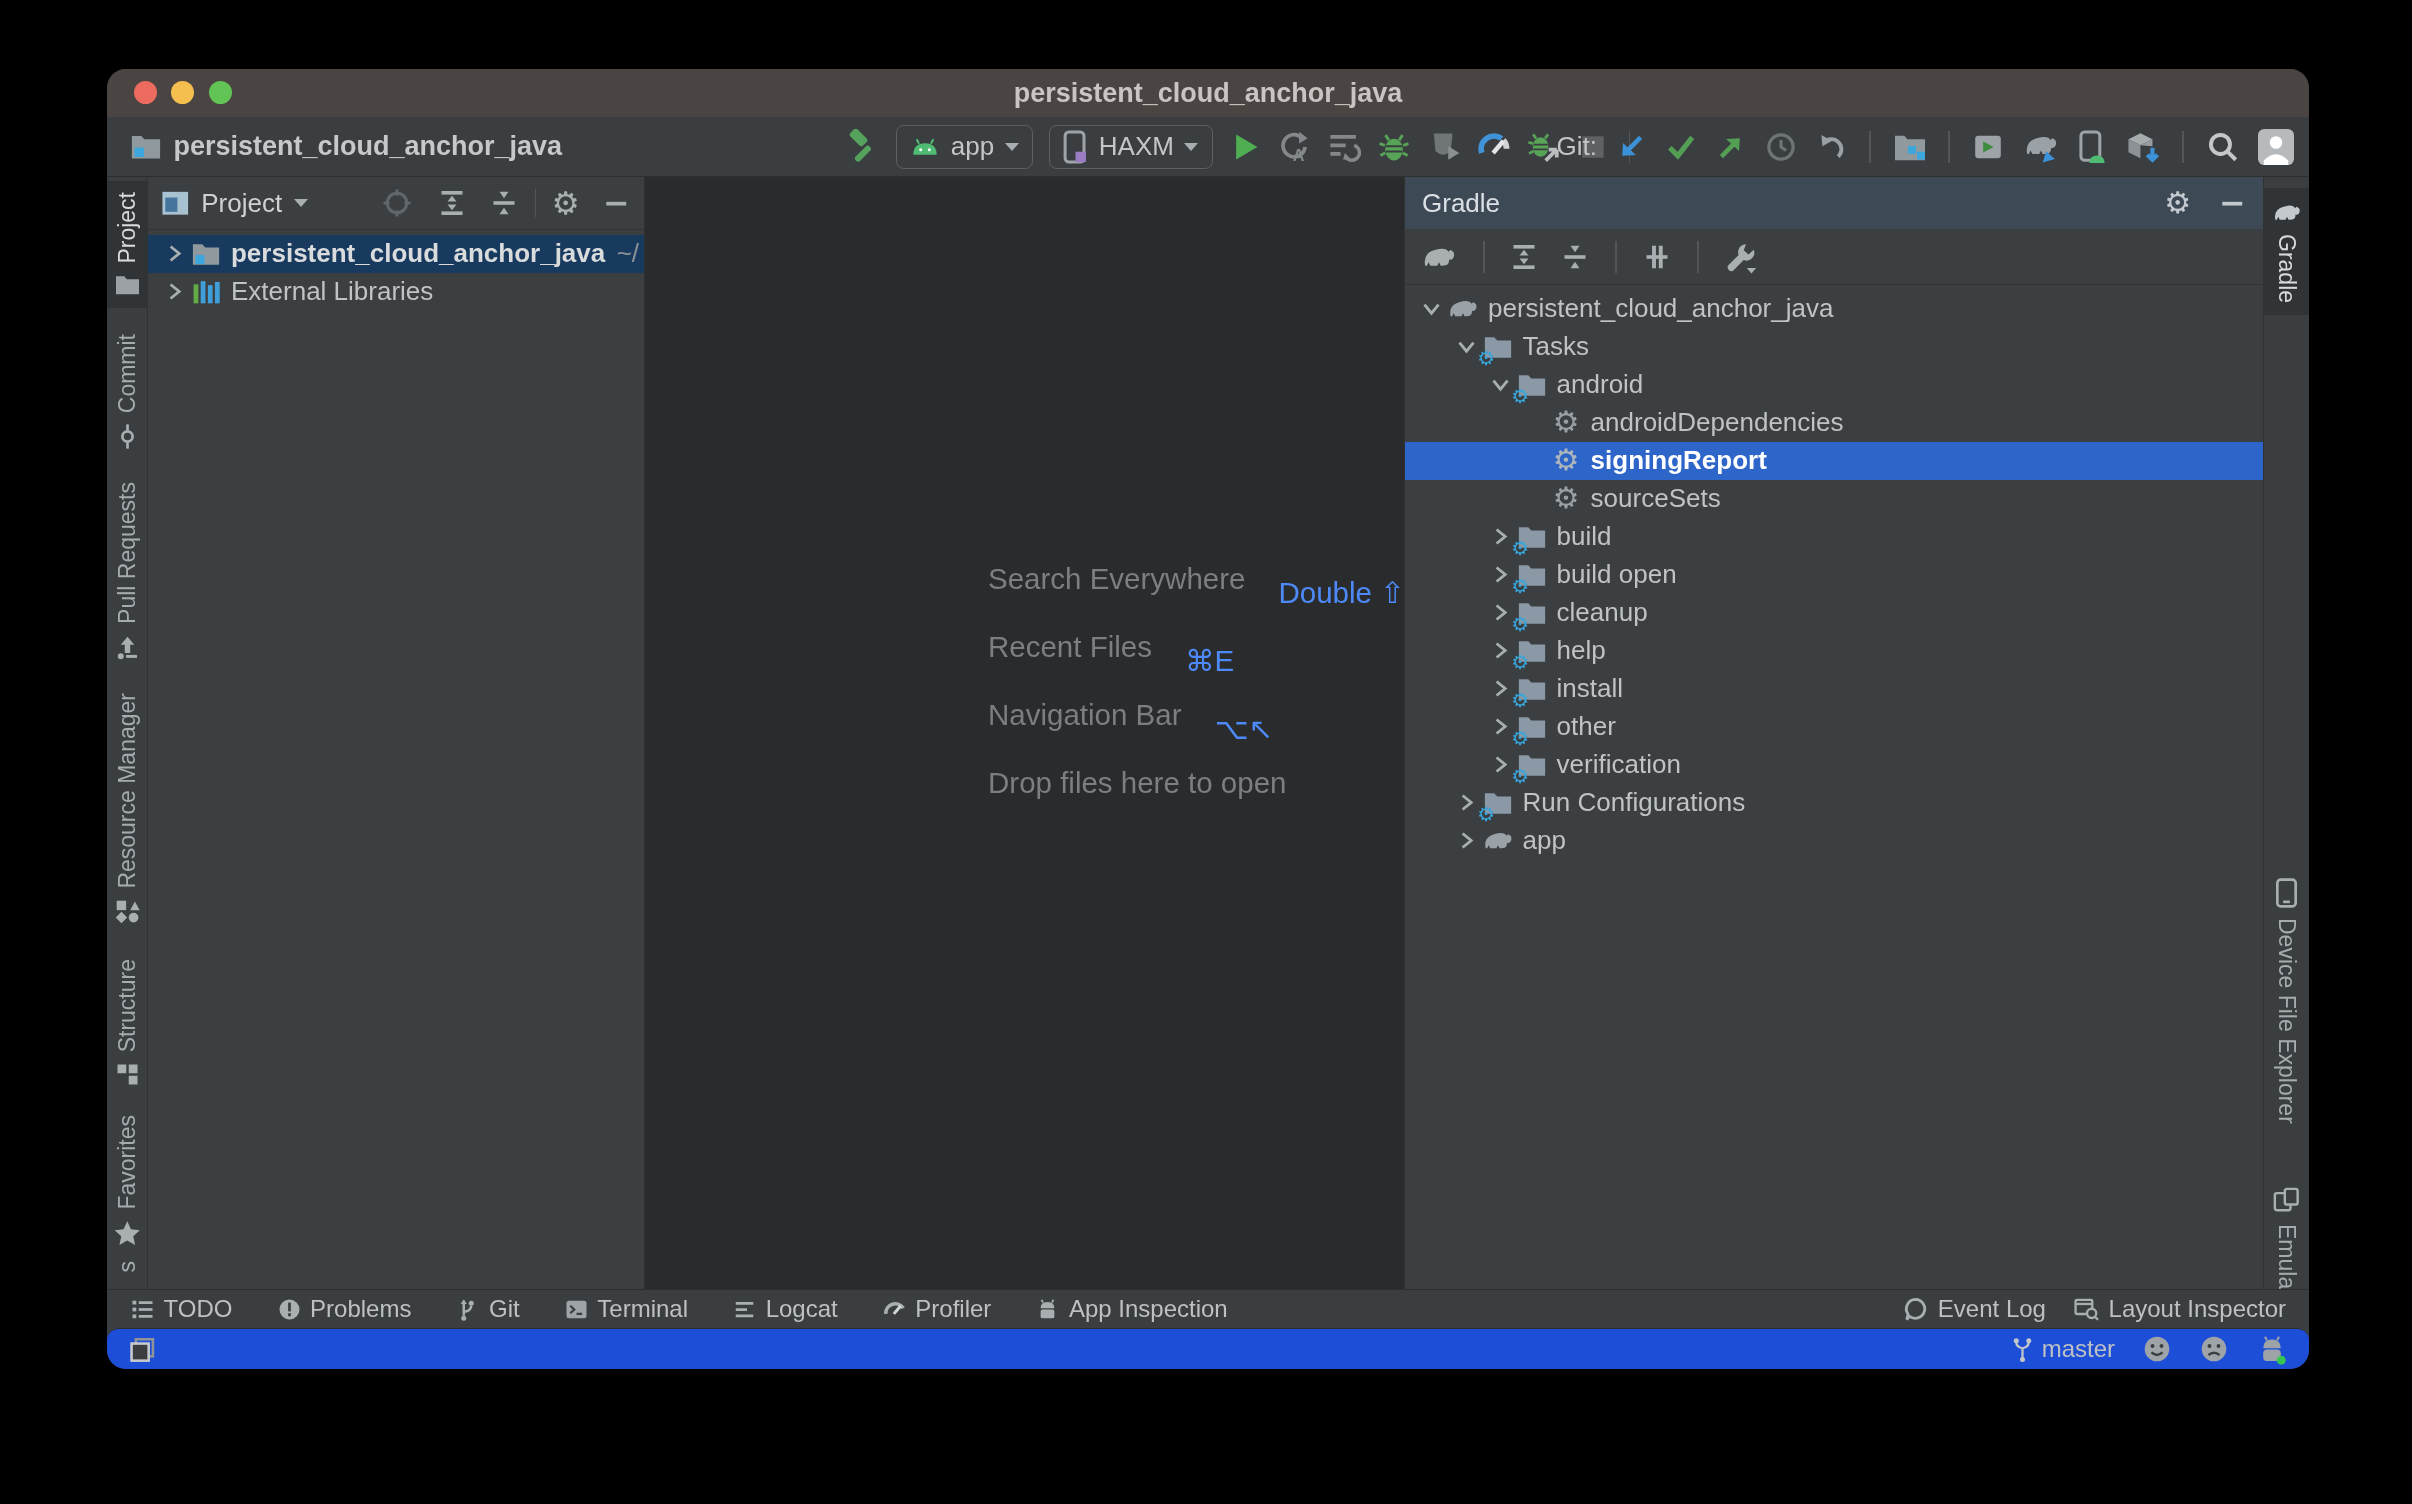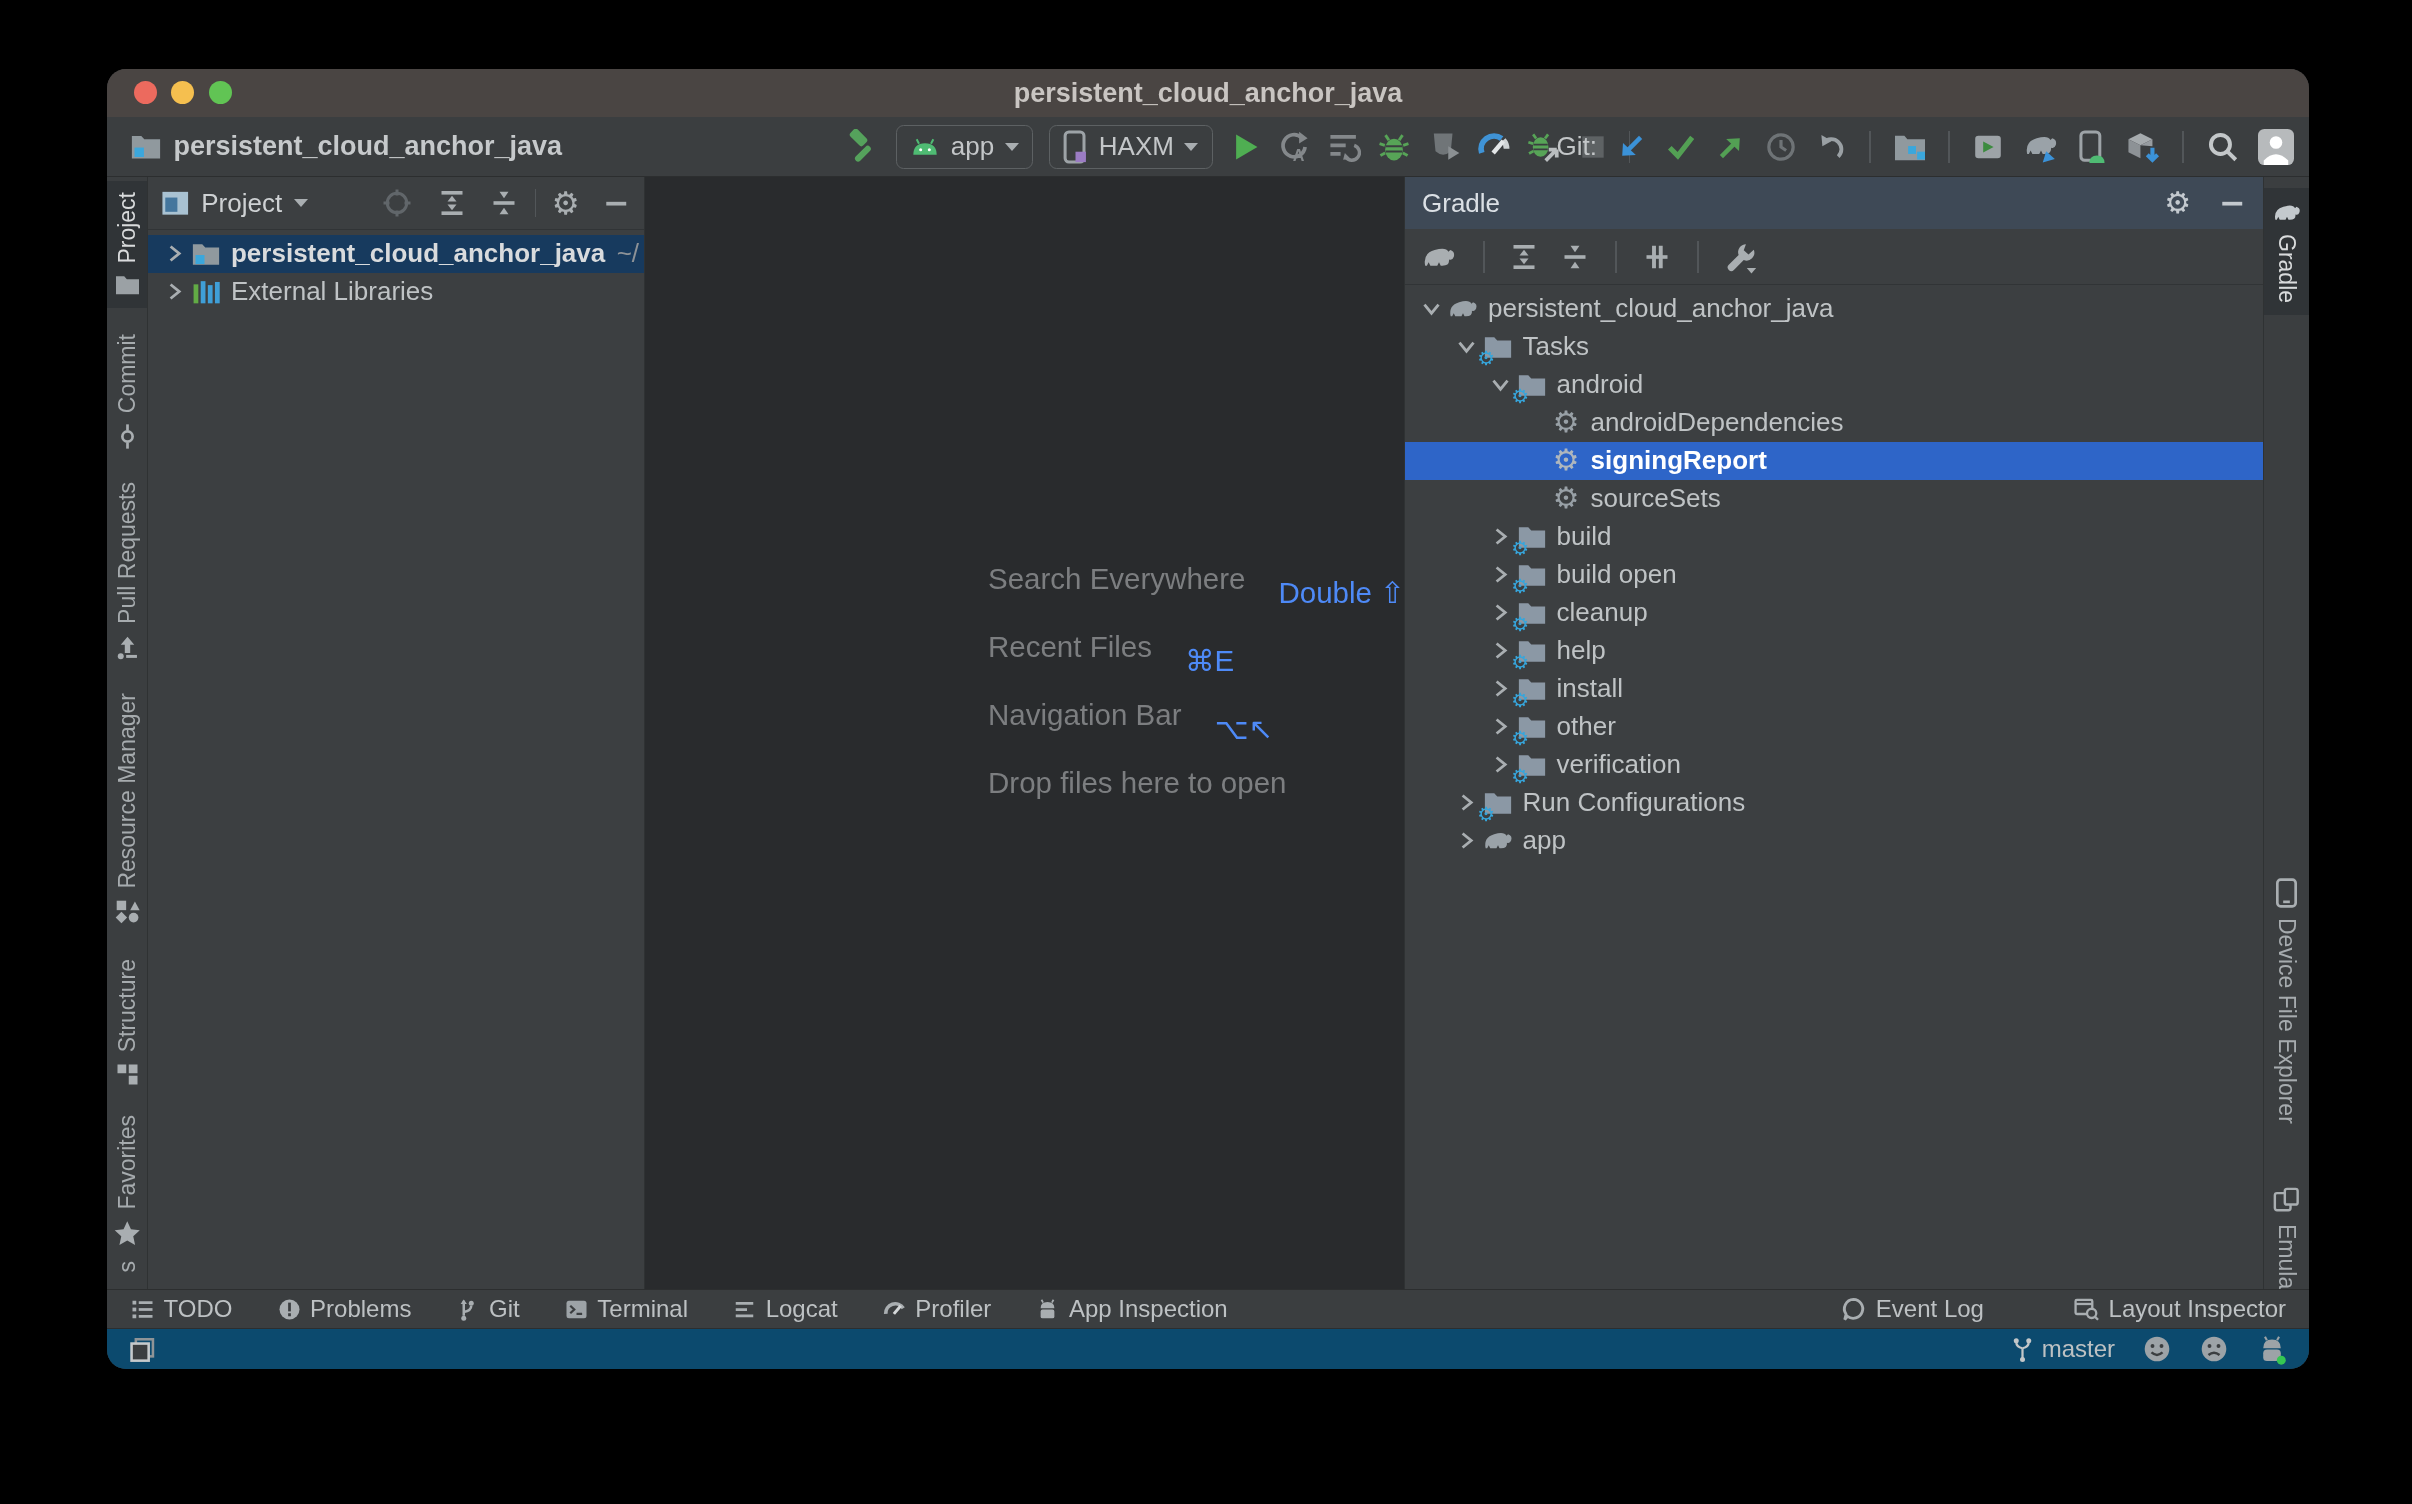--- a/index.html
+++ b/index.html
@@ -67,23 +67,23 @@
   .srow{height:68px;display:flex;align-items:center;gap:33px;white-space:nowrap;font-size:29.5px;}
   .slabel{color:#7c7e80;}
   .skeys{color:#4e8af7;margin-top:28px;}
   
   .gpanel{width:858px;flex:0 0 auto;background:#3c3f41;border-left:1.9px solid #2f3233;
           display:flex;flex-direction:column;overflow:hidden;}
   
   .bbar{height:38px;flex:0 0 auto;background:#3b3e40;border-top:1.9px solid #2c2e2f;
         display:flex;align-items:center;gap:44px;padding:0 23px;font-size:24px;color:#bdc1c3;}
   .bitem{display:flex;align-items:center;gap:8.6px;}
-  .bright{margin-left:auto;display:flex;align-items:center;gap:89px;}
-  .sbar{height:40px;flex:0 0 auto;background:#0c4a6e;border-top:1.9px solid #2c2e2f;
-        display:flex;align-items:center;gap:28.5px;padding:0 21px;font-size:24px;color:#bdc1c3;}
+  .bright{margin-left:auto;display:flex;align-items:center;gap:27px;}
+  .sbar{height:40px;flex:0 0 auto;background:#1d4ed8;border-top:1.9px solid #2c2e2f;
+        display:flex;align-items:center;gap:28.5px;padding:0 21px;font-size:24px;color:#bdc1c3;border-radius:12px;}
   .sright{margin-left:auto;display:flex;align-items:center;gap:27px;}
   .branch{display:flex;align-items:center;gap:7.6px;}
 </style>
 </head>
 <body>
 
 <div class="stage">
 <div class="window">
 
   <div class="titlebar">

